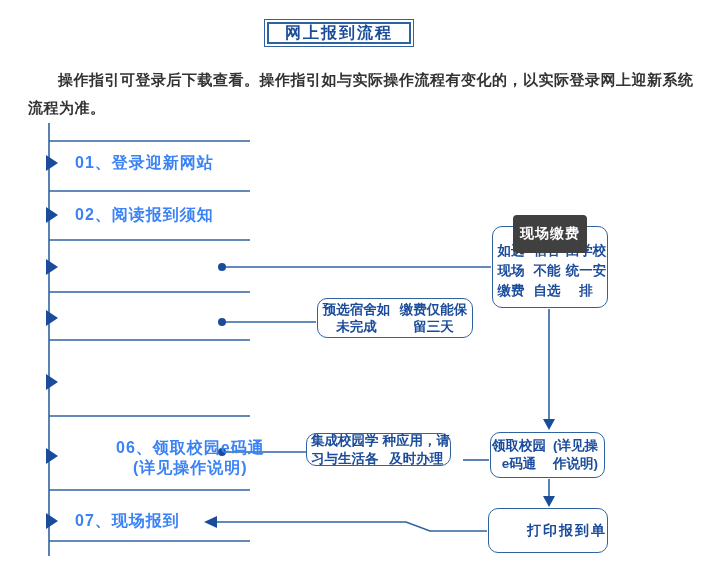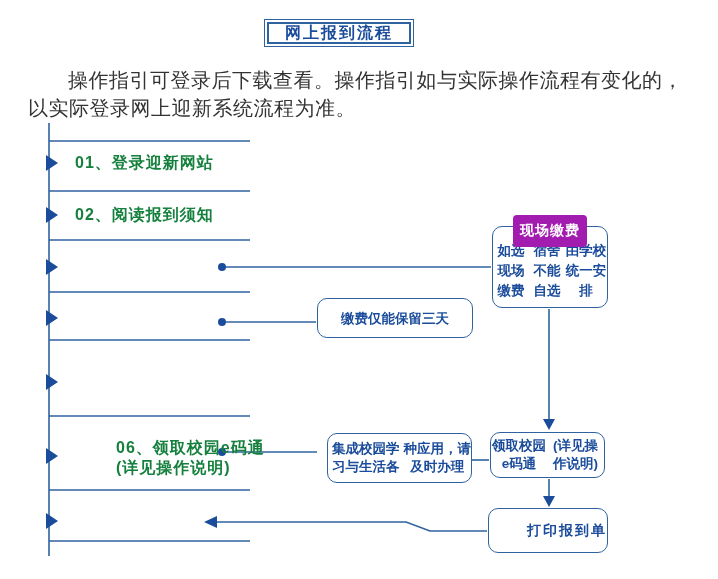--- a/index.html
+++ b/index.html
@@ -13,48 +13,48 @@
     border:1px solid #2f63a0; padding:2px; background:#fff;
   }
   .title-box-inner{
     width:100%; height:100%; border:2px solid #2f63a0;
     display:flex; align-items:center; justify-content:center;
     font-size:16px; font-weight:bold; color:#1b4c9b; letter-spacing:2px;
   }
   
   .intro{
     position:absolute; left:28px; top:66px; width:666px;
-    font-size:20px; line-height:28px; color:#333333; font-weight:400;
+    font-size:15px; line-height:28px; color:#333333; font-weight:700;
     text-indent:2em; letter-spacing:0.5px;
   }
   
   svg.art{ position:absolute; left:0; top:0; }
   
   .step{
-    position:absolute; left:75px; color:#15803d; font-weight:bold;
-    font-size:16px; line-height:20px; letter-spacing:1px; white-space:nowrap;
+    position:absolute; left:75px; color:#3b82f6; font-weight:bold;
+    font-size:16px; line-height:20px; letter-spacing:1px; white-space:nowrap;text-align:center;
   }
   .step-sub:empty{ display:none; }
   .s1{ top:153px; } .s2{ top:205px; } .s3{ top:257px; } .s4{ top:308px; }
   .s5{ top:362px; } .s6{ top:438px;margin-left:41px; } .s7{ top:511px; }
   
   .callout{
     position:absolute; border:1.5px solid #2f63a0; border-radius:10px; background:#fff;
     display:flex; flex-direction:row; align-items:center; justify-content:center;
     color:#1b4c9b; font-weight:bold; text-align:center;
   }
   .callout .ln{ display:block; }
   .box-onsite{ left:492px; top:226px; width:116px; height:82px; font-size:13.5px; line-height:20px; padding-top:8px; }
   .box-dorm{ left:317px; top:298px; width:156px; height:40px; font-size:13.5px; line-height:17px; }
-  .box-ecode-note{ left:327px; top:433px; width:145px; height:50px; font-size:13.5px; line-height:18px; }
+  .box-ecode-note{ left:306px; top:433px; width:145px; height:33px; font-size:13.5px; line-height:18px; }
   .box-ecode{ left:490px; top:432px; width:115px; height:46px; font-size:13.5px; line-height:18px; }
   .box-print{ left:488px; top:508px; width:120px; height:45px; font-size:14px; letter-spacing:2px;justify-content:flex-end; }
   .tab{
-    position:absolute; left:513px; top:215px; width:74px; height:32px;
-    background:#a21caf; border-radius:4px; color:#ffffff;
+    position:absolute; left:513px; top:215px; width:74px; height:38px;
+    background:#404040; border-radius:4px; color:#ffffff;
     display:flex; align-items:center; justify-content:center;
     font-size:14px; font-weight:bold; letter-spacing:1px; z-index:3;text-align:right;
   }
 </style>
 </head>
 <body>
 
 <div class="page">
 
   <div class="title-box">
@@ -105,29 +105,34 @@
 
   </div>
   <div class="step s2">
     <div class="step-label">02、阅读报到须知</div>
 
   </div>
   <div class="step s6">
     <div class="step-label">06、领取校园e码通</div>
     <div class="step-sub">(详见操作说明)</div>
   </div>
+  <div class="step s7">
+    <div class="step-label">07、现场报到</div>
+
+  </div>
 
   <div class="callout box-onsite">
     <span class="ln">如选现场缴费</span>
     <span class="ln">宿舍不能自选</span>
     <span class="ln">由学校统一安排</span>
   </div>
   <div class="tab">现场缴费</div>
 
   <div class="callout box-dorm">
+    <span class="ln">预选宿舍如未完成</span>
     <span class="ln">缴费仅能保留三天</span>
   </div>
 
   <div class="callout box-ecode-note">
     <span class="ln">集成校园学习与生活各</span>
     <span class="ln">种应用，请及时办理</span>
   </div>
 
   <div class="callout box-ecode">
     <span class="ln">领取校园e码通</span>

